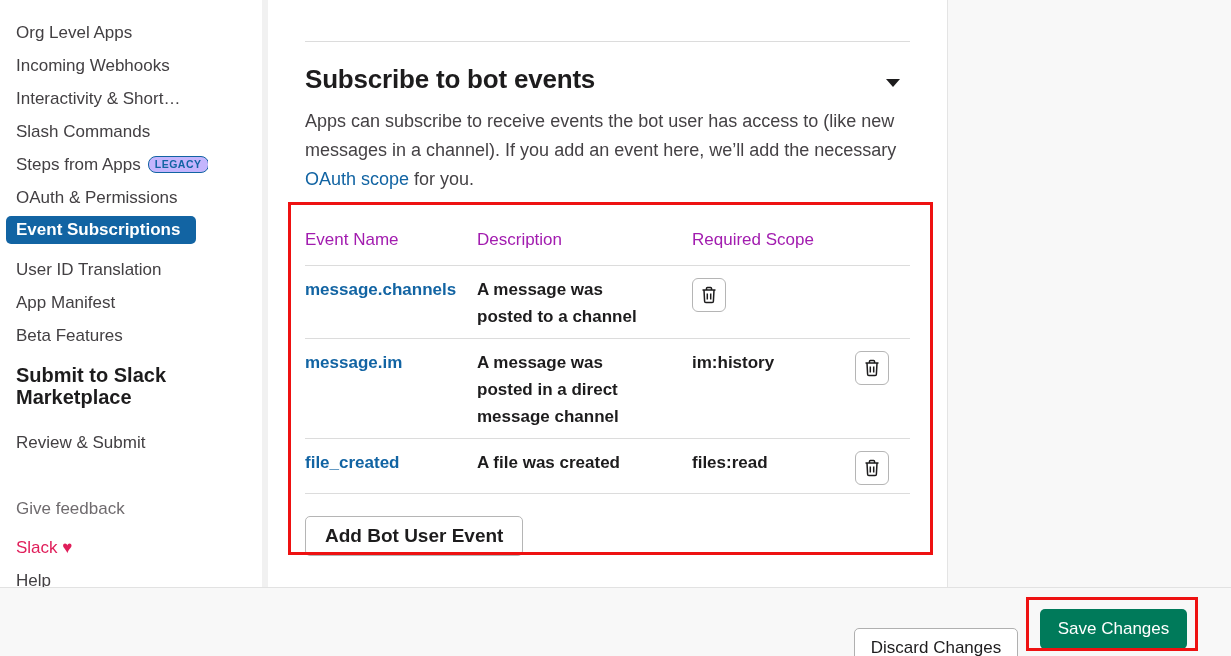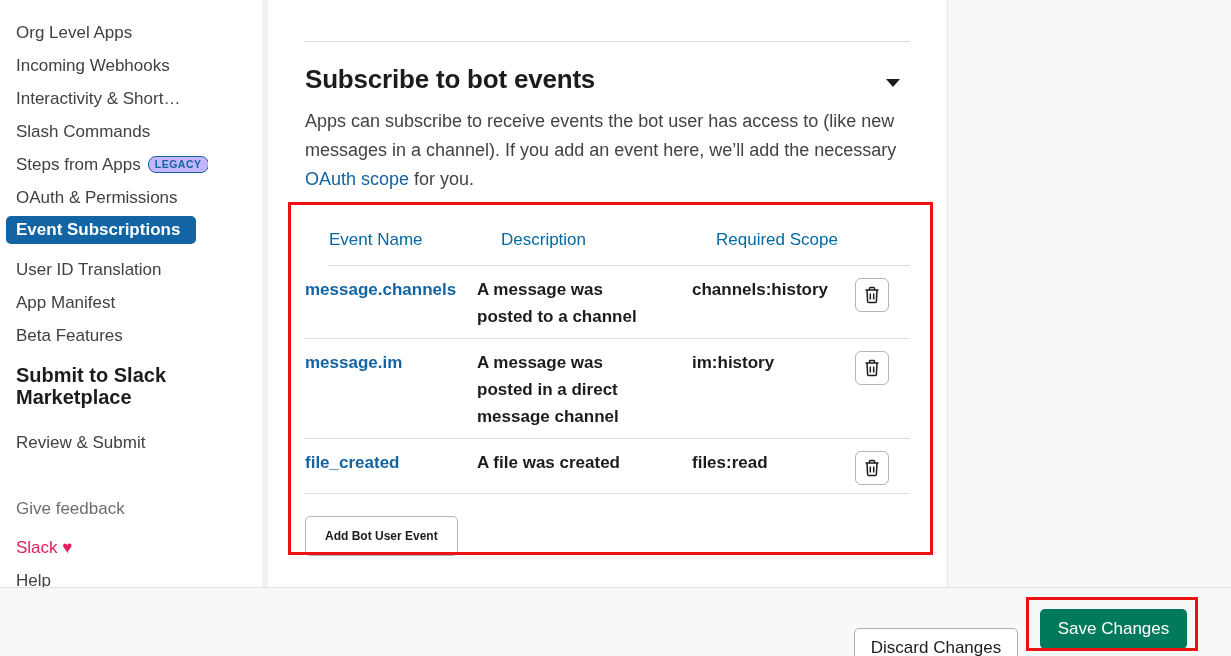--- a/index.html
+++ b/index.html
@@ -28,29 +28,29 @@
   .top-divider { border:none; border-top:1px solid #dcdcdc; margin-top:41px; }
   .section-head { display:flex; align-items:center; margin-top:22px; }
   .section-title { font-size:26px; font-weight:bold; color:#1d1c1d; letter-spacing:-.2px; }
   .caret { width:0; height:0; border-left:7px solid transparent; border-right:7px solid transparent; border-top:8px solid #1d1c1d; margin-left:auto; margin-right:10px; margin-top:6px; cursor:pointer; }
   .section-desc { margin-top:12px; width:604px; font-size:18px; line-height:29px; color:#454245; }
   .link { color:#1264a3; text-decoration:none; cursor:pointer; }
 
   
   .ev-table { margin-top:26px; width:605px; }
   .t-row { display:grid; grid-template-columns:172px 215px 163px 1fr; border-bottom:1px solid #dcdcdc; }
-  .t-head { padding:6px 0 12px; font-size:17px; color:#0369a1;margin-left:24px; }
+  .t-head { padding:6px 0 12px; font-size:17px; color:#a21caf; }
   .t-body { padding:10px 0 8px; min-height:54px; }
   .cell { font-size:17px; line-height:27px; }
   .cell.name { font-weight:bold; color:#1264a3; cursor:pointer; }
   .cell.desc { font-weight:bold; color:#1d1c1d; padding-right:52px; }
   .cell.scope { font-weight:bold; color:#1d1c1d; }
   .cell.actions { justify-self:start; }
   .trash-btn { width:34px; height:34px; background:#fff; border:1px solid #b5b5b5; border-radius:6px; cursor:pointer; display:flex; align-items:center; justify-content:center; margin-top:2px; }
-  .add-btn { margin-top:22px; height:40px; padding:0 19px; background:#fff; border:1px solid #b5b5b5; border-radius:5px; font-family:inherit; font-size:12px; font-weight:bold; color:#1d1c1d; cursor:pointer; }
+  .add-btn { margin-top:22px; height:40px; padding:0 19px; background:#fff; border:1px solid #b5b5b5; border-radius:5px; font-family:inherit; font-size:19px; font-weight:bold; color:#1d1c1d; cursor:pointer; }
   .bottom-divider { border:none; border-top:1px solid #dcdcdc; margin-top:35px; }
 
   
   .footer { position:absolute; left:0; top:587px; width:1231px; height:69px; background:#f8f8f8; border-top:1px solid #e2e2e2; }
   .discard-btn { position:absolute; left:854px; top:40px; width:164px; height:40px; background:#fff; border:1px solid #b0b0b0; border-radius:5px; font-family:inherit; font-size:17px; color:#1d1c1d; cursor:pointer; }
   .save-btn { position:absolute; left:1040px; top:21px; width:147px; height:40px; background:#007a5a; border:none; border-radius:5px; font-family:inherit; font-size:17px; font-weight:normal; color:#fff; cursor:pointer; }
 
   
   .anno { position:absolute; border:3px solid #ee1111; pointer-events:none; }
   .anno-table { left:288px; top:202px; width:645px; height:353px; }
@@ -99,21 +99,20 @@
       <div class="t-row t-head">
         <div class="cell">Event Name</div>
         <div class="cell">Description</div>
         <div class="cell">Required Scope</div>
         <div class="cell"></div>
       </div>
 
       <div class="t-row t-body">
         <div class="cell name">message.channels</div>
         <div class="cell desc">A message was posted to a channel</div>
-        <div class="cell scope">channels:history</div>
         <div class="cell actions">
           <button class="trash-btn">
             <svg width="16" height="18" viewBox="0 0 16 18" fill="none" stroke="#1d1c1d" stroke-width="1.5">
                 <path d="M1.5 4h13"></path>
                 <path d="M5.5 4V2.3c0-.5.4-.8.9-.8h3.2c.5 0 .9.3.9.8V4"></path>
                 <path d="M3 4l.6 11.2c0 .7.6 1.3 1.3 1.3h6.2c.7 0 1.3-.6 1.3-1.3L13 4"></path>
                 <path d="M6.3 7.5v6"></path>
                 <path d="M9.7 7.5v6"></path>
               </svg>
           </button>

